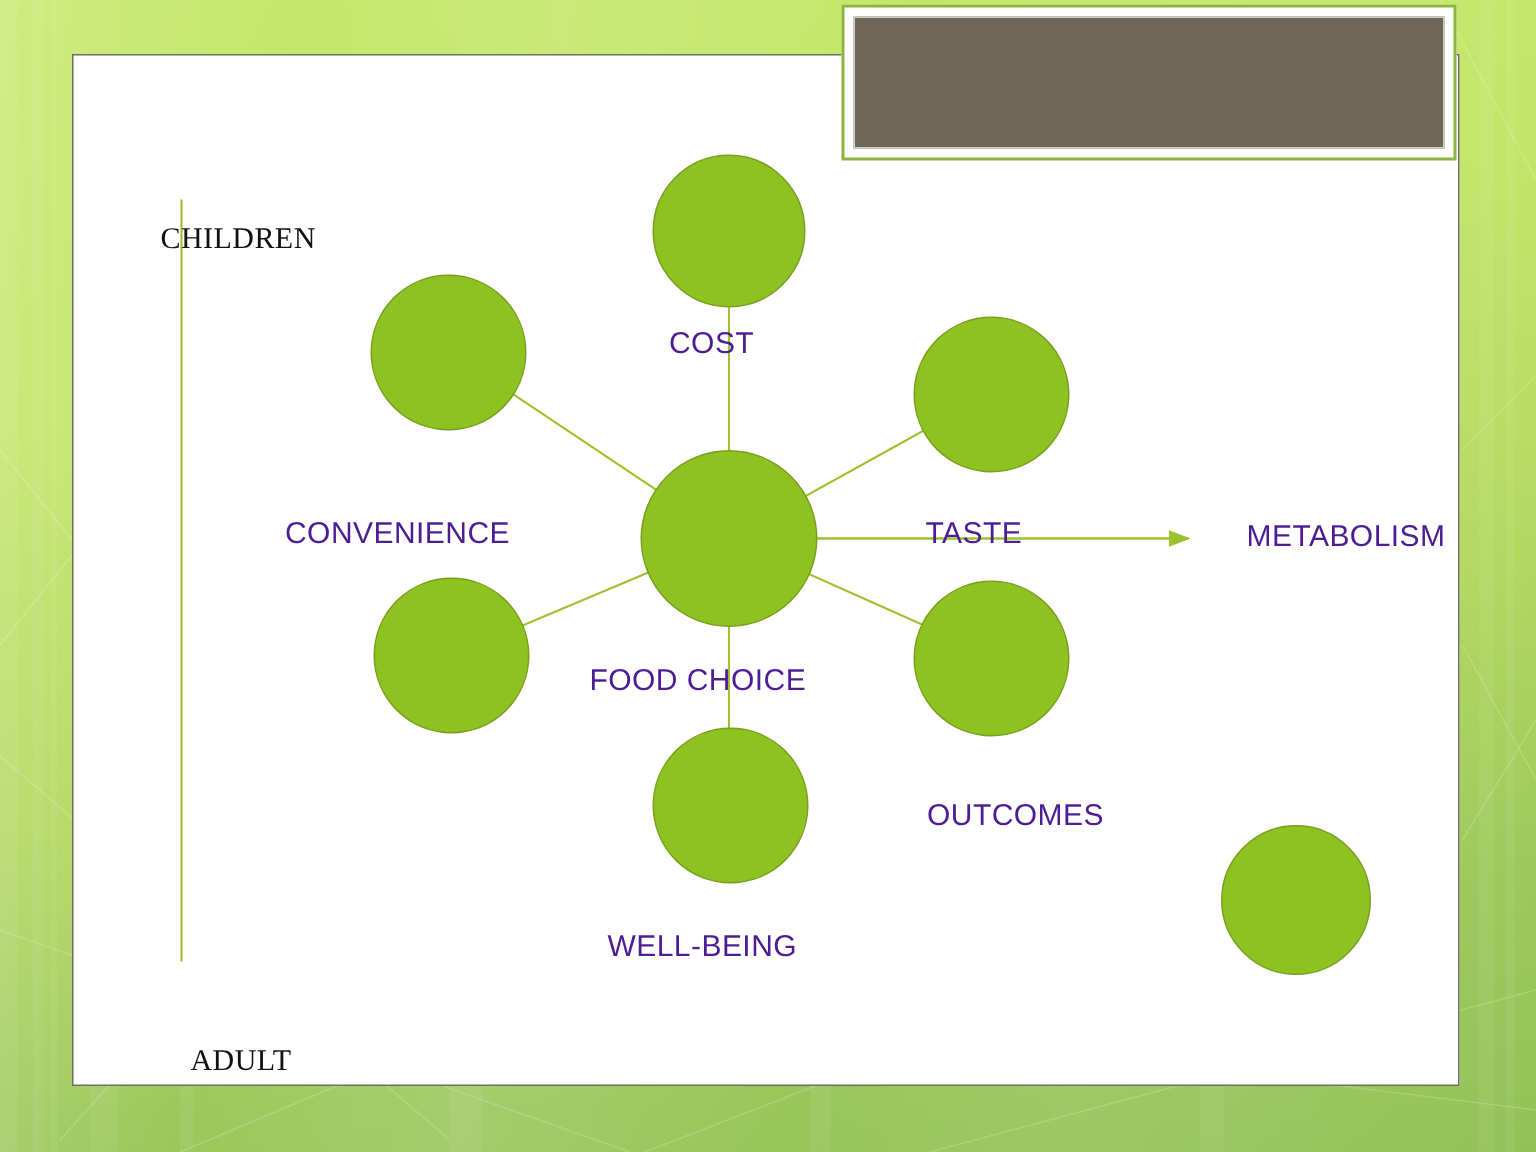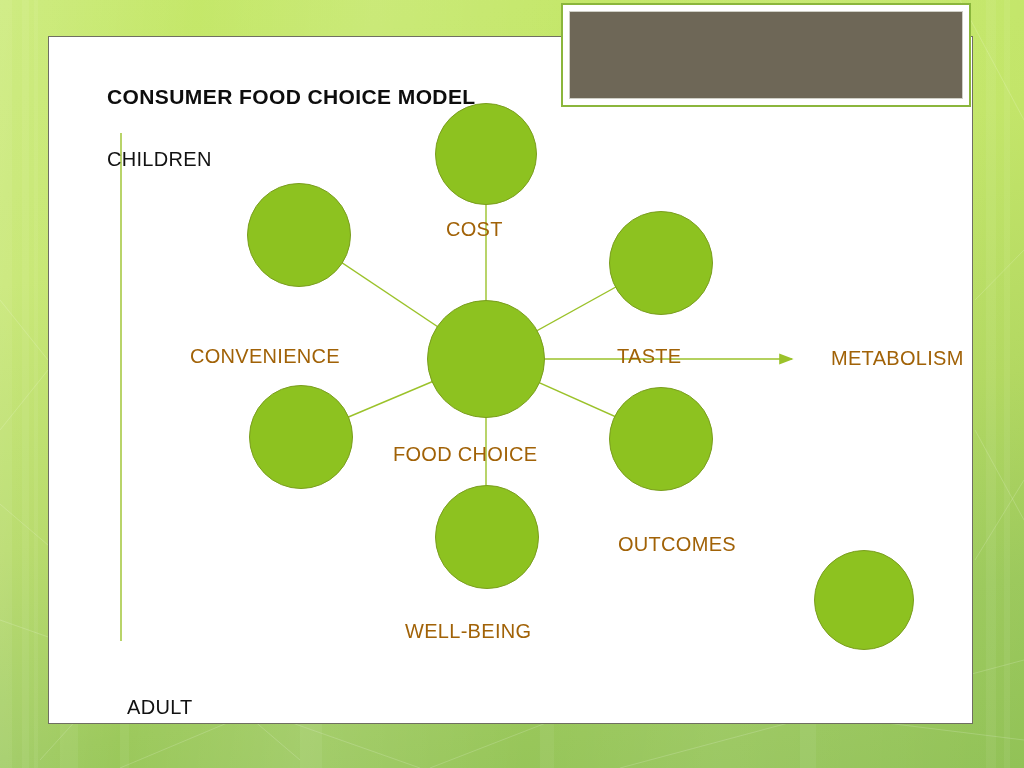--- a/index.html
+++ b/index.html
@@ -78,29 +78,30 @@
     white-space: nowrap;
   }
 
   
   .axis-label {
     position: absolute;
     font-size: 20px;
     color: #121212;
     letter-spacing: 0.3px;
     white-space: nowrap;
+    font-family: Liberation Serif, serif;
   }
   #axis-label-children { left: 58px; top: 111px; }
   #axis-label-adult    { left: 78px; top: 659px; }
 
   
   .node-label {
     position: absolute;
     font-size: 20px;
-    color: #a16207;
+    color: #4c1d95;
     letter-spacing: 0.3px;
     white-space: nowrap;
   }
 
   
   .node-circle {
     position: absolute;
     border-radius: 50%;
     background: #8dc220;
     border: 1px solid #7a9e1e;
@@ -170,21 +171,20 @@
       <line x1="437" y1="322" x2="612" y2="400" stroke="#9bc22a" stroke-width="1.4"></line>
       <line x1="437" y1="322" x2="437" y2="500" stroke="#9bc22a" stroke-width="1.4"></line>
 
       <line x1="437" y1="322" x2="743" y2="322" stroke="#9bc22a" stroke-width="1.6" marker-end="url(#arrowhead)"></line>
     </svg>
 
     <div id="top-box-frame">
       <div id="top-box-fill"></div>
     </div>
 
-    <div id="page-title">CONSUMER FOOD CHOICE MODEL</div>
 
     <div class="axis-label" id="axis-label-children">CHILDREN</div>
     <div class="axis-label" id="axis-label-adult">ADULT</div>
 
     <div class="node-circle" style="left:386px; top:66px; width:102px; height:102px;"></div>
     <div class="node-label" style="left:397px; top:181px;">COST</div>
 
     <div class="node-circle" style="left:198px; top:146px; width:104px; height:104px;"></div>
     <div class="node-label" style="left:141px; top:284px;margin-top:24px;">CONVENIENCE</div>
 

